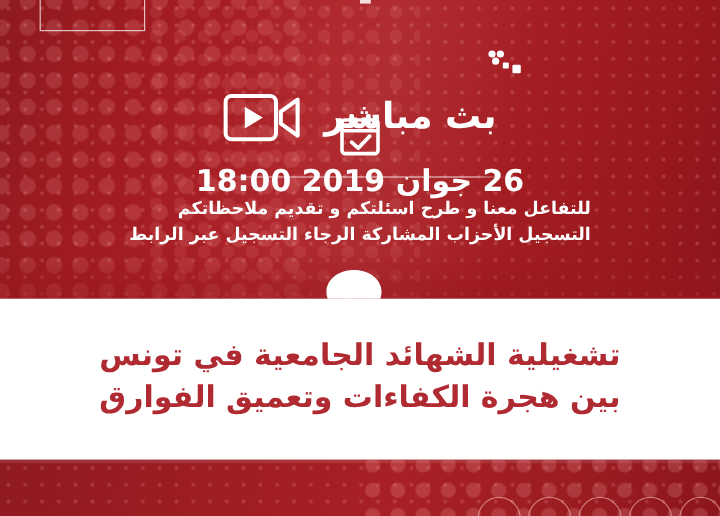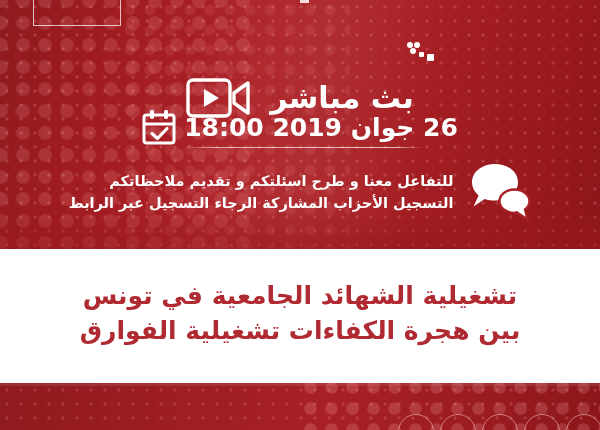--- a/index.html
+++ b/index.html
@@ -147,23 +147,24 @@
     line-height: 1;
     direction: rtl;
     letter-spacing: 0px;
     white-space: nowrap;
   }
 
   
   .date-row {
     position: absolute;
     left: 0;
-    top: 109px;
-    width: 600px;
-    display: flex;
+    top: 94px;
+    width: 600px;
+    display: flex;
+    flex-direction: column;
     align-items: center;
     justify-content: center;
     gap: 8px;
   }
   .cal-icon { width: 34px; height: 36px; flex: 0 0 auto; display:block; }
   .date-text {
     color: #ffffff;
     font-family: "DejaVu Sans", sans-serif;
     font-weight: bold;
     font-size: 25px;
@@ -186,20 +187,21 @@
       rgba(255,255,255,0.0) 100%);
   }
 
   
   .invite-row {
     position: absolute;
     left: 0;
     top: 163px;
     width: 600px;
     display: flex;
+    flex-direction: column;
     align-items: center;
     justify-content: center;
     gap: 16px;
   }
   .invite-text {
     direction: rtl;
     text-align: right;
     color: #ffffff;
     font-family: "DejaVu Sans", sans-serif;
     font-weight: bold;
@@ -353,21 +355,21 @@
                    C37 49.9 30.5 44.6 30.5 38.2
                    C30.5 31.8 37 26.5 45.5 26.5 Z" fill="#ffffff" stroke="#a82025" stroke-width="2.4"></path>
         </svg>
       </span>
     </div>
   </div>
 
   <div class="white-panel">
     <div class="main-title">
       <span>تشغيلية الشهائد الجامعية في تونس</span>
-      <span>بين هجرة الكفاءات تشغيلية الفوارق</span>
+      <span>بين هجرة الكفاءات وتعميق الفوارق</span>
     </div>
   </div>
 
   <div class="bottom-strip">
     <div class="strip-top-hi"></div>
     <div class="bot-dots-fine"></div>
     <div class="bot-dots-big"></div>
     <div class="bot-circles">
       <i></i>
         <i></i>

